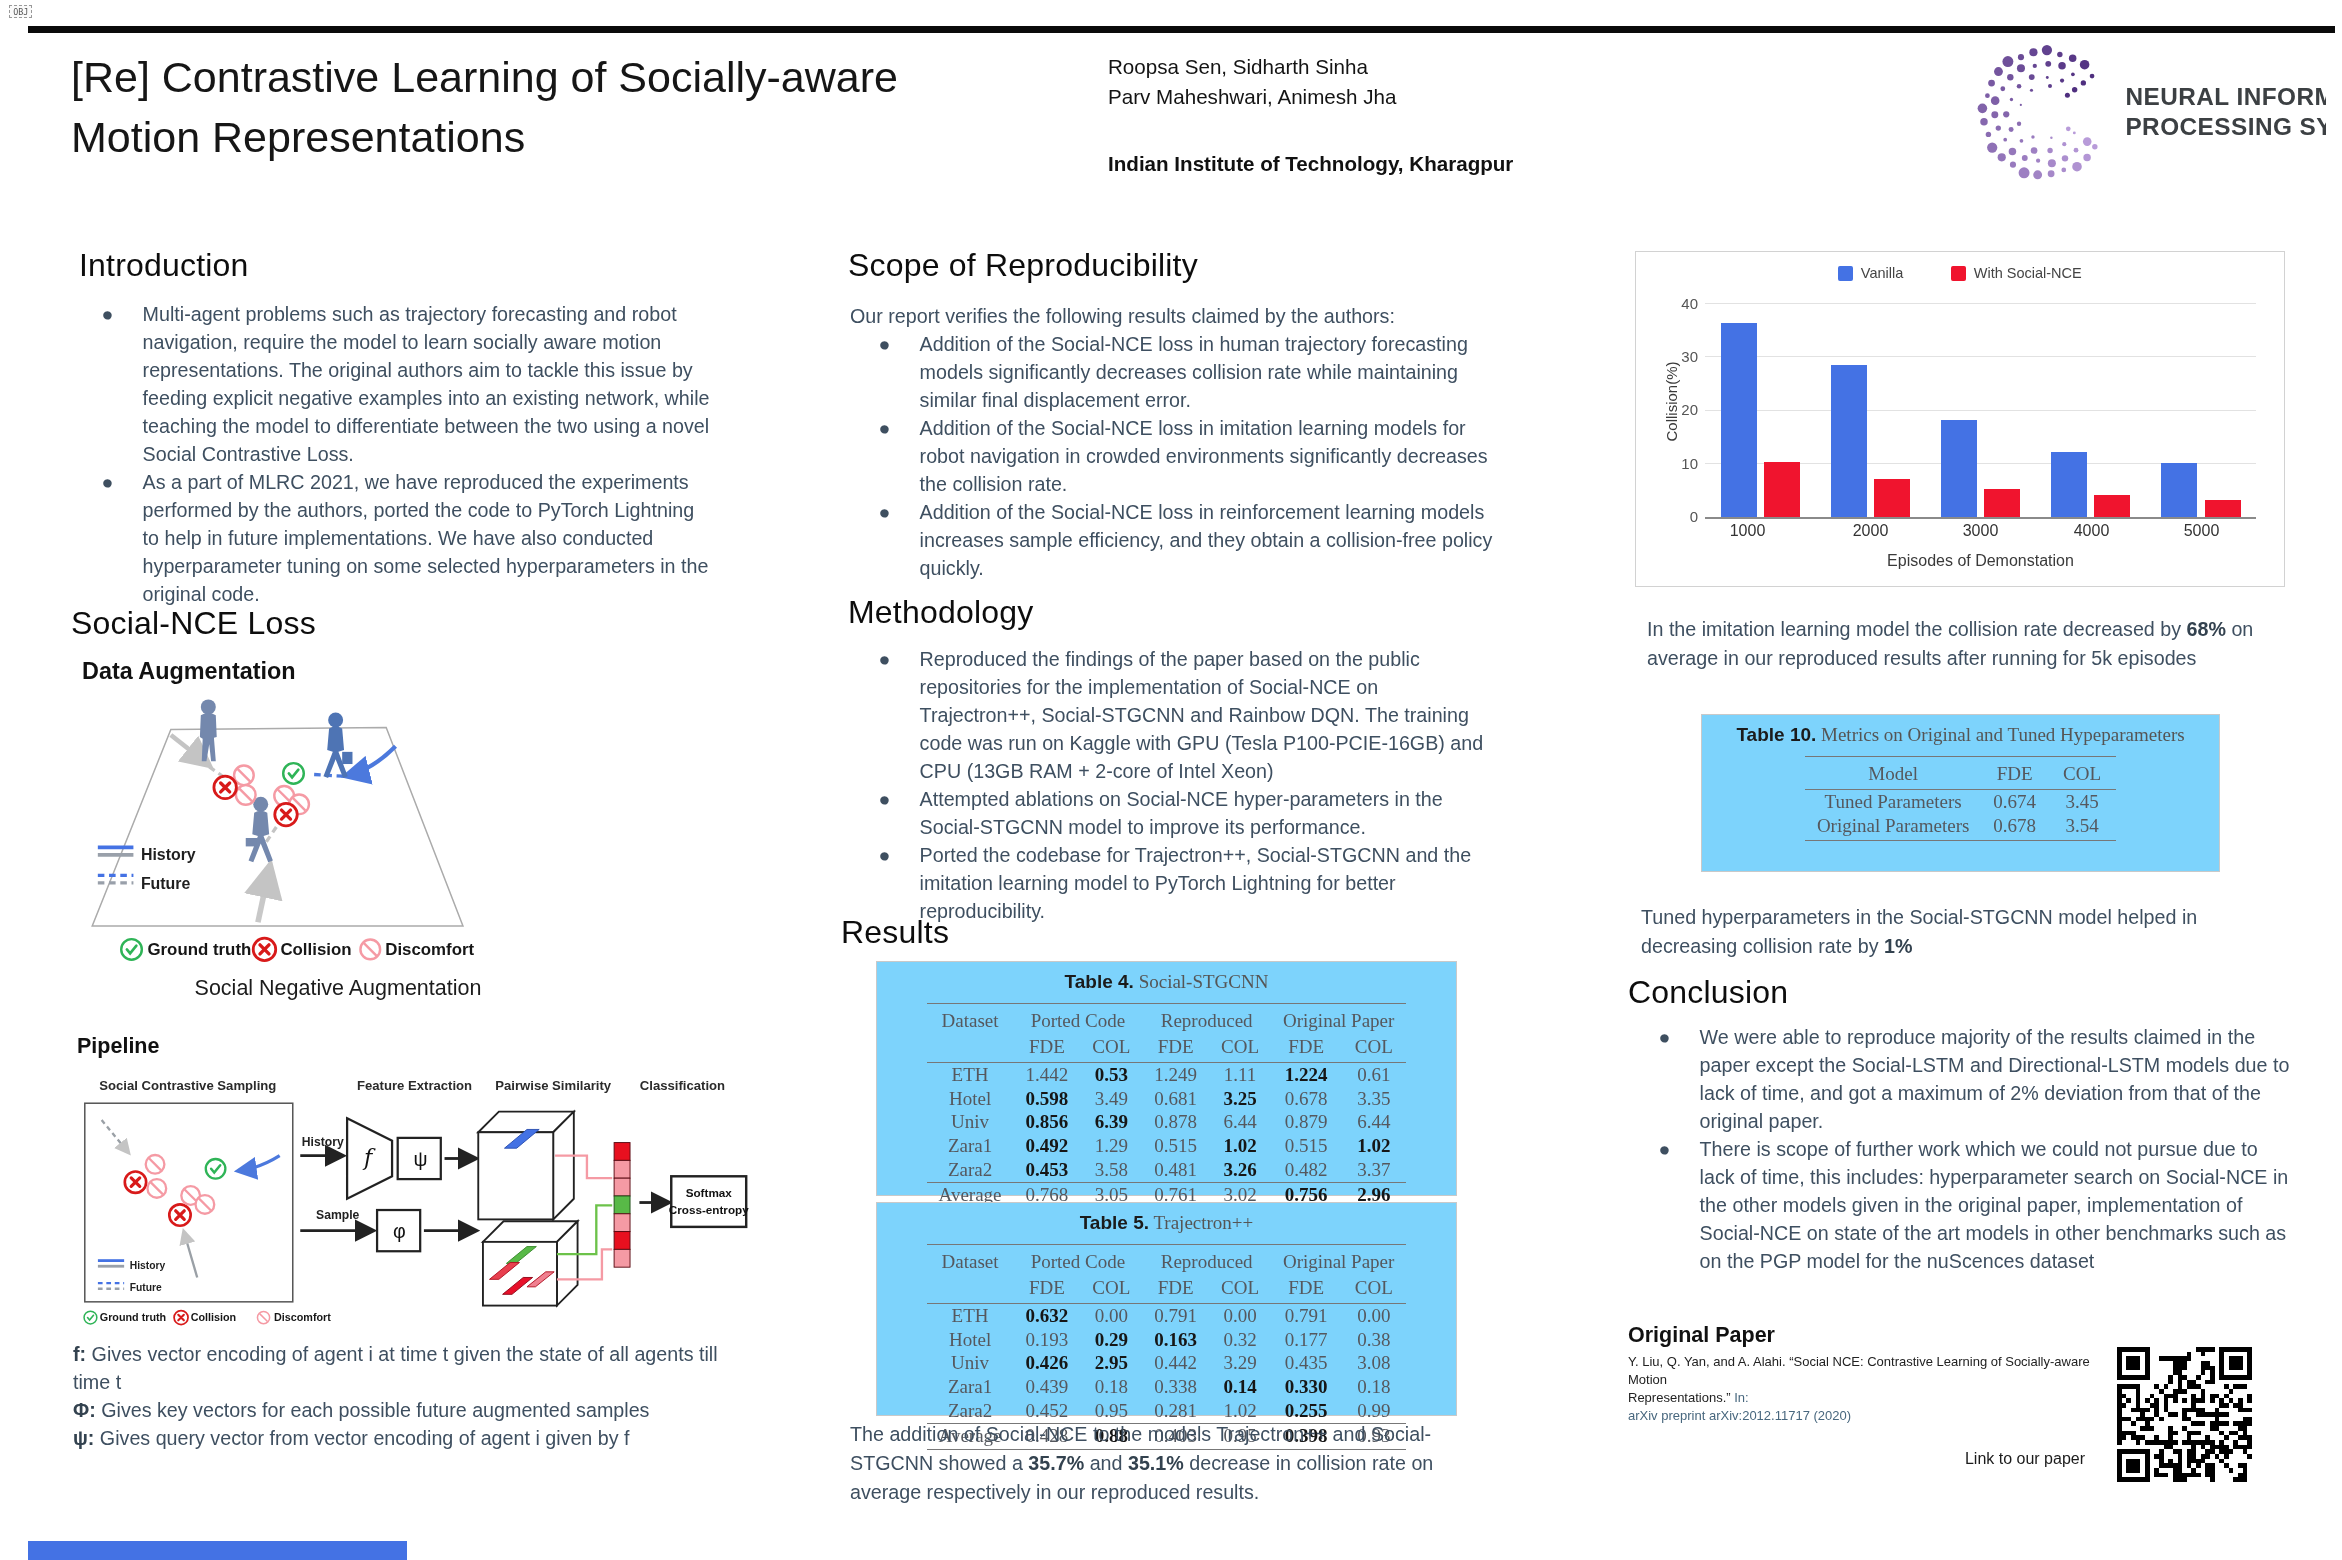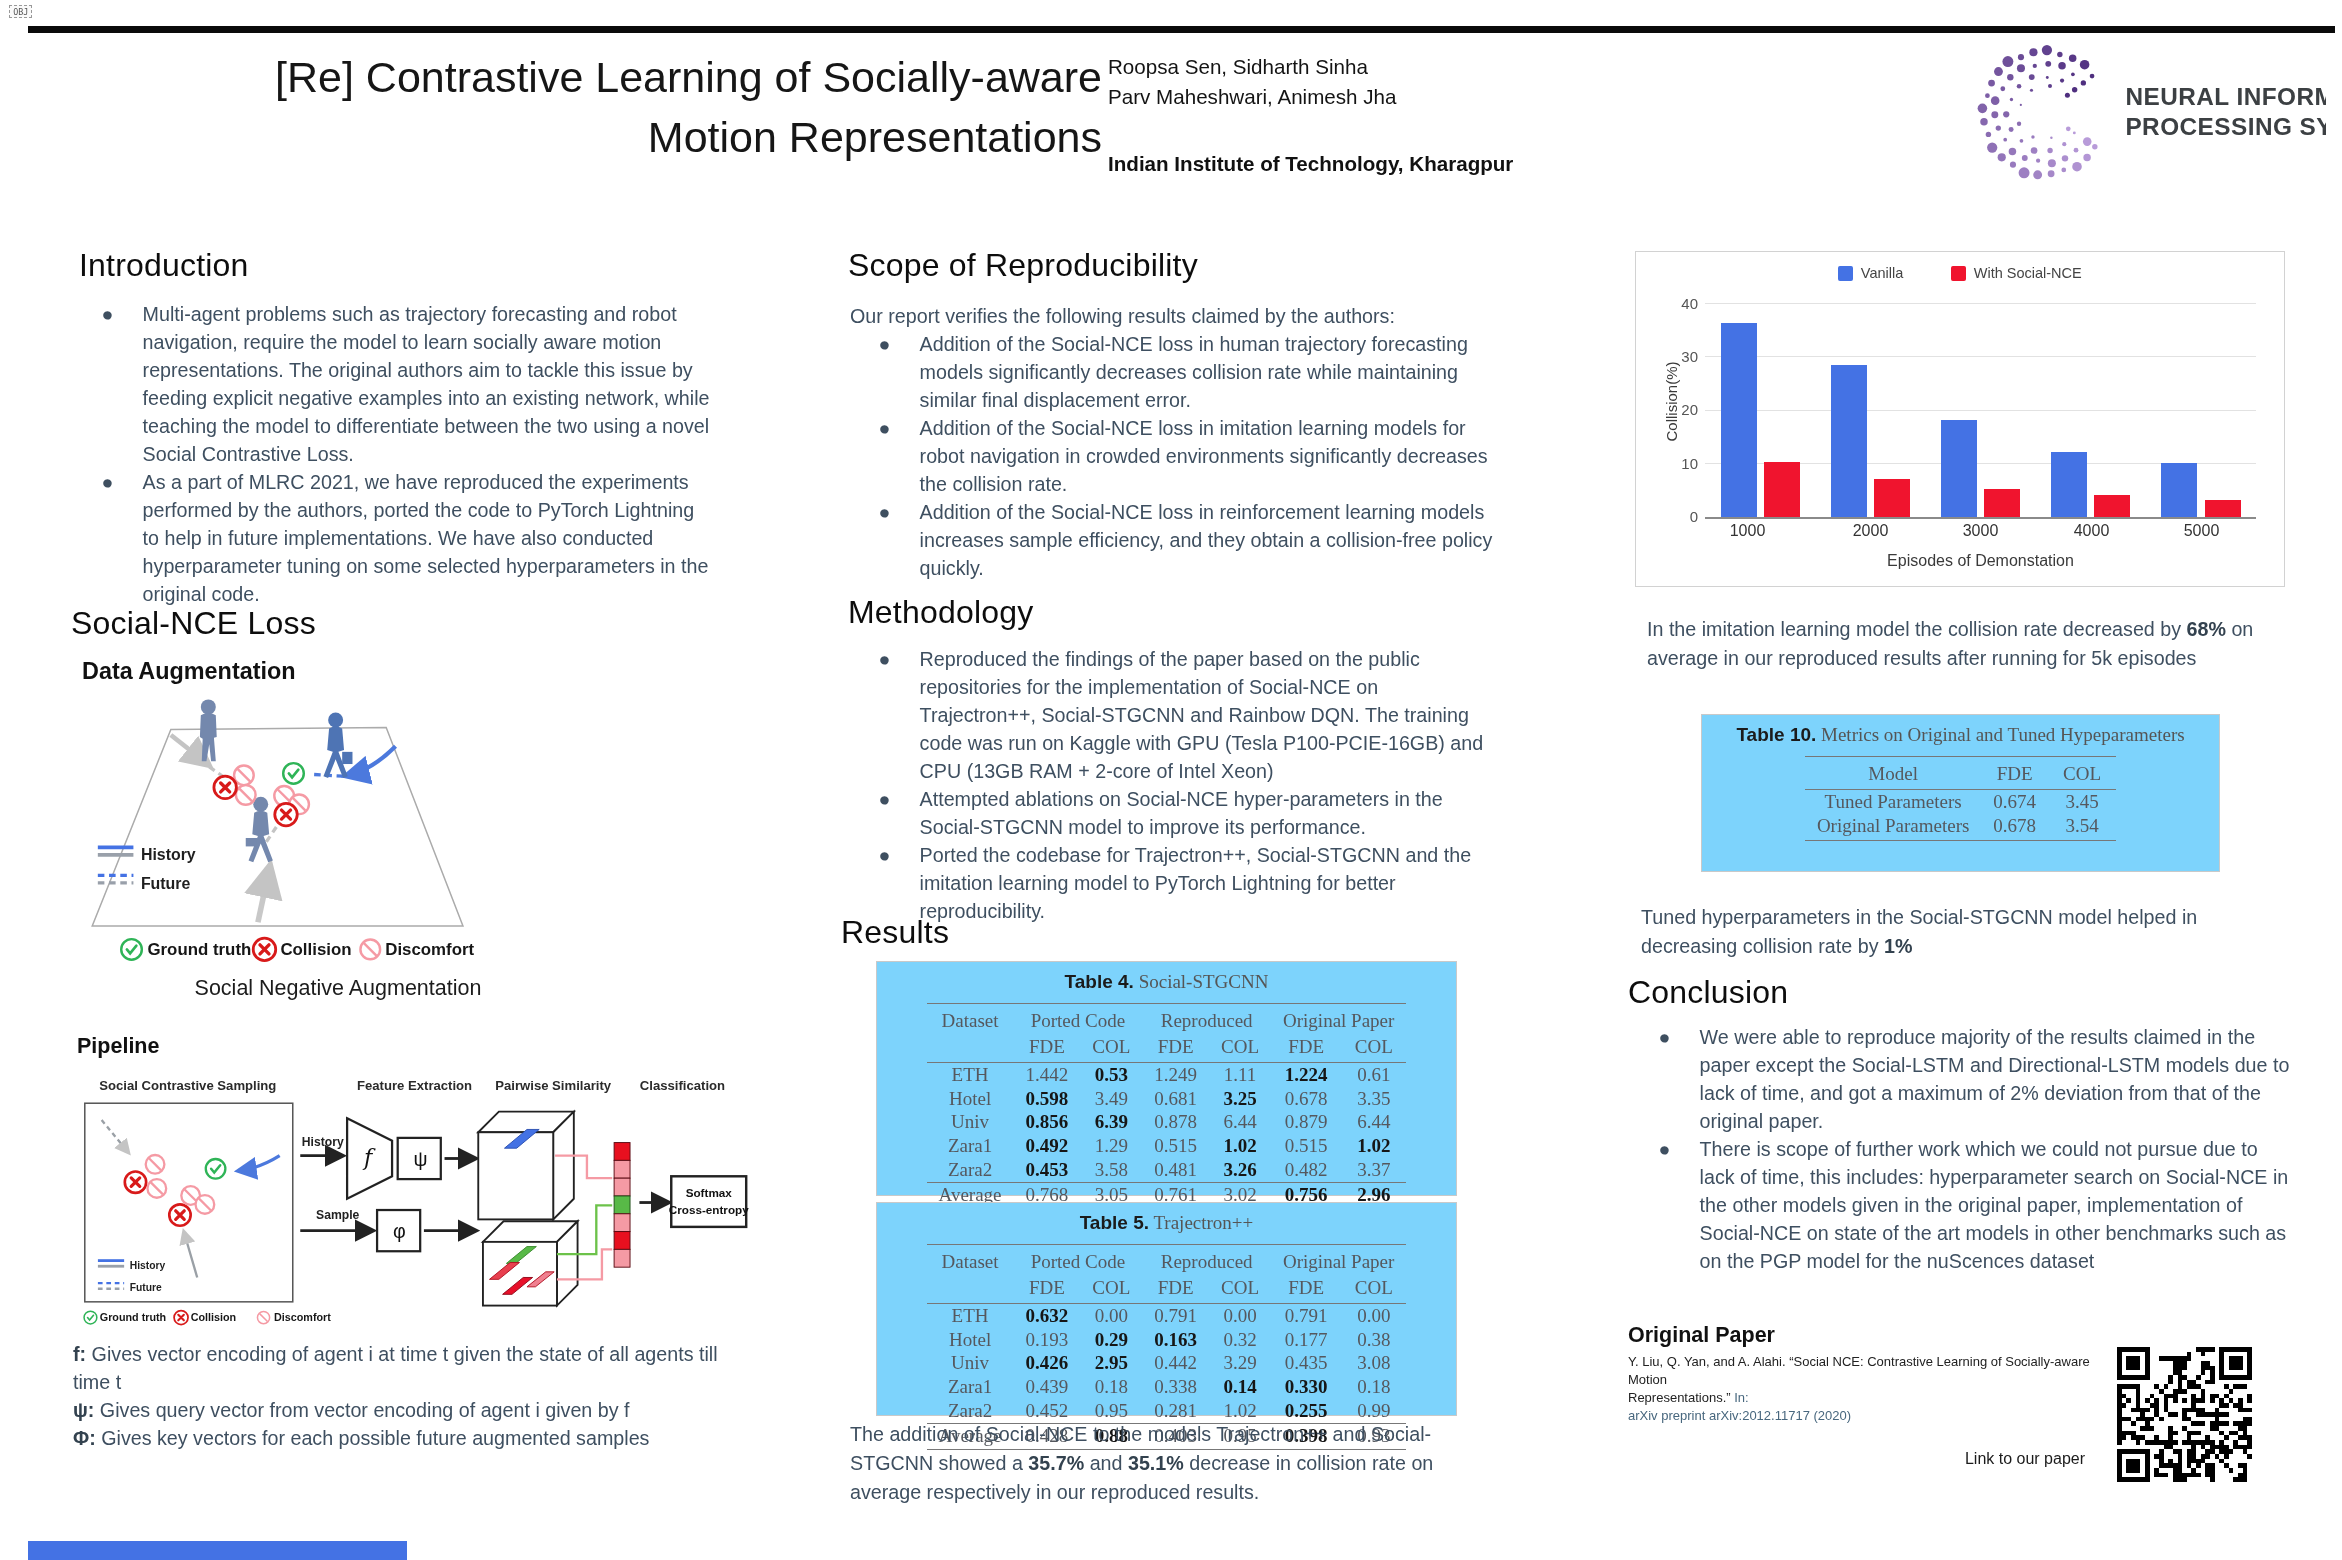--- a/index.html
+++ b/index.html
@@ -3,21 +3,21 @@
 <meta charset="utf-8">
 <style>
   html,body{margin:0;padding:0;background:#e8e8e8;}
   #poster{position:relative;width:2342px;height:1561px;background:#ffffff;overflow:hidden;
           font-family:"Liberation Sans",sans-serif;color:#1a1a1a;}
   .abs{position:absolute;}
   
   #obj-marker{left:9.4px;top:4.7px;font:8.4px "DejaVu Sans Mono",monospace;color:#555;
       border:0.9px dashed #999;padding:0.9px 2.8px;background:#fafafa;}
   #top-rule{left:28px;top:26px;width:2307px;height:6.6px;background:#0a0a0a;}
-  #poster-title{left:71px;top:47px;width:1031px;font-size:43px;line-height:60px;color:#161616;text-align:right;}
+  #poster-title{left:71px;top:47px;width:1031px;font-size:43px;line-height:60px;color:#161616;}
   #authors{left:1108px;top:52px;font-size:20.6px;line-height:30px;color:#141414;}
   #affiliation{left:1108px;top:152px;font-size:20.6px;font-weight:700;color:#111;}
   #neurips-logo{left:1951px;top:24px;}
   
   .h-section{font-size:32px;color:#0d0d0d;letter-spacing:0.2px;}
   .h-sub{font-size:23.4px;font-weight:700;color:#111;}
   
   .body-text{font-size:19.7px;line-height:28px;color:#3e4f60;}
   .li{display:flex;align-items:flex-start;}
   .li .dot{flex:0 0 41px;padding-left:20.6px;font-size:19.7px;color:#3e4f60;}
@@ -318,22 +318,22 @@
       <rect x="585" y="200" width="17" height="19" fill="#f59aa4" stroke="#5a0a12" stroke-width="1"></rect>
     </g>
     <path d="M612,150 L642,150" stroke="#222" stroke-width="3" marker-end="url(#arrk)"></path>
     <rect x="646" y="122" width="80" height="54" fill="#fff" stroke="#222" stroke-width="2.6"></rect>
     <text x="686" y="144" font-size="12.5" font-weight="600" fill="#111" text-anchor="middle">Softmax</text>
     <text x="686" y="162" font-size="12.5" font-weight="600" fill="#111" text-anchor="middle">Cross-entropy</text>
   </svg>
 
   <div class="abs body-text" style="left:73px;top:1340px;width:646px;">
     <div><span class="seg-b">f:</span><span> Gives vector encoding of agent i at time t given the state of all agents till time t</span></div>
+    <div><span class="seg-b">Φ:</span><span> Gives key vectors for each possible future augmented samples</span></div>
     <div><span class="seg-b">ψ:</span><span> Gives query vector from vector encoding of agent i given by f</span></div>
-    <div><span class="seg-b">Φ:</span><span> Gives key vectors for each possible future augmented samples</span></div>
   </div>
 
   <div class="abs h-section" style="left:848px;top:247px;">Scope of Reproducibility</div>
   <div class="abs body-text" style="left:850px;top:302px;width:646px;">Our report verifies the following results claimed by the authors:</div>
   <div class="abs body-text" style="left:858px;top:330px;width:637px;">
     <div class="li">
         <span class="dot">●</span>
         <span class="txt">Addition of the Social-NCE loss in human trajectory forecasting models significantly decreases collision rate while maintaining similar final displacement error.</span>
       </div>
     <div class="li">

